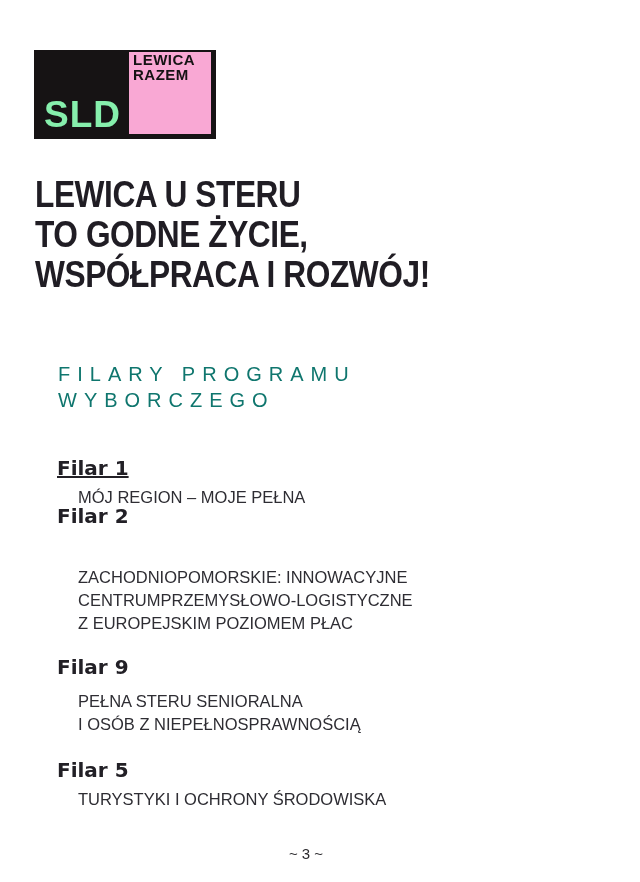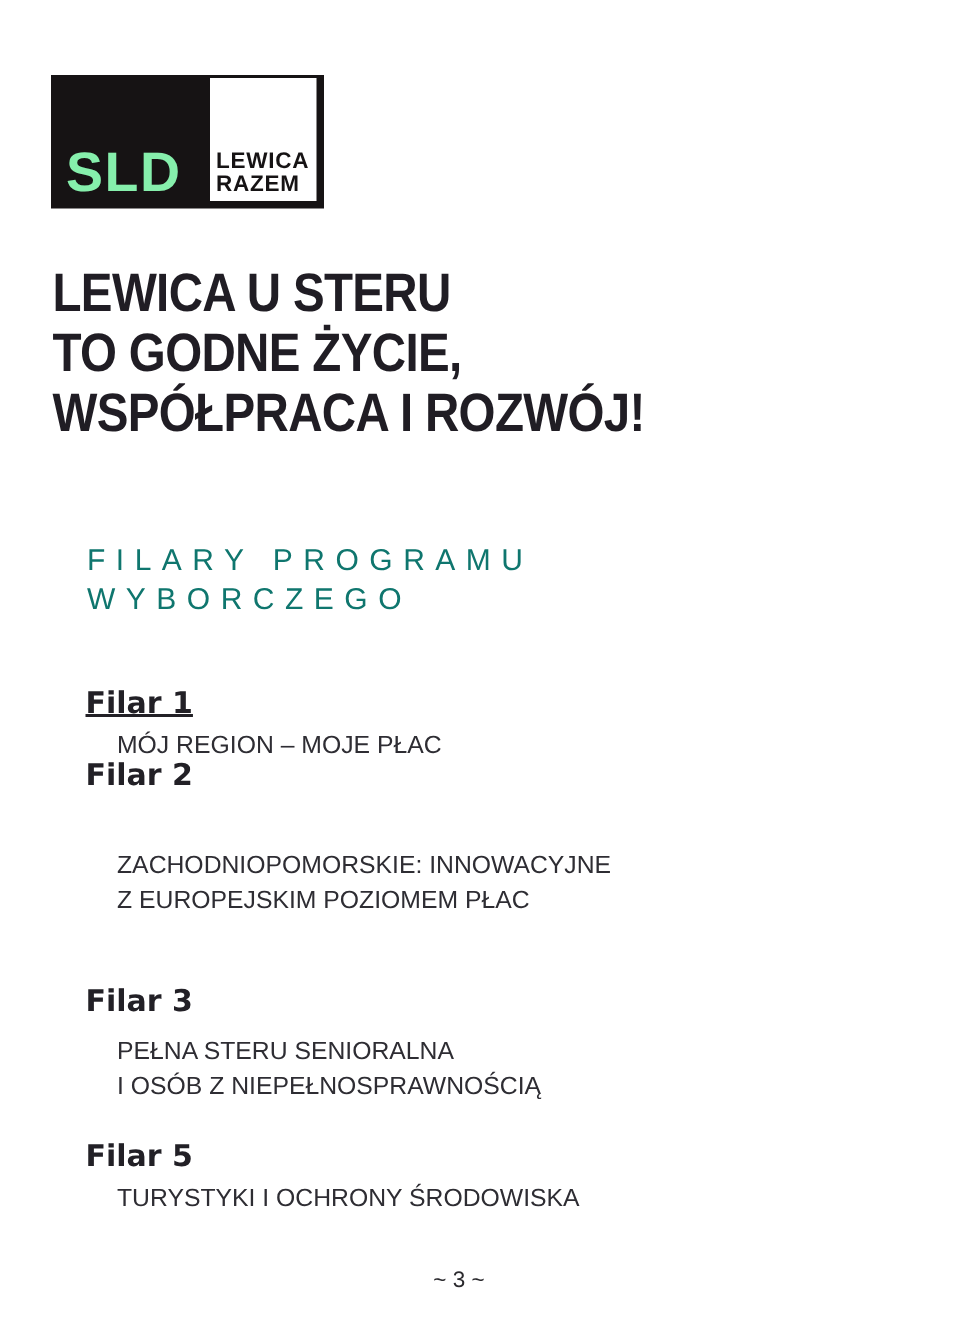--- a/index.html
+++ b/index.html
@@ -33,26 +33,25 @@
     font-size: 37px;
     font-weight: bold;
     letter-spacing: 1px;
     line-height: 1;
     font-family: "Liberation Sans", sans-serif;
   }
   .logo-white-box {
     position: absolute;
     top: 2px;
     right: 5px;
-    width: 71px;
+    width: 82px;
     height: 82px;
-    background: #ffffff;
+    background: #f9a8d4;
     display: flex;
     flex-direction: column;
-    justify-content: flex-end;
     padding: 0 0 4px 4px;
     box-sizing: border-box;
   }
   .logo-white-box .logo-line {
     color: #161314;
     font-size: 15px;
     font-weight: bold;
     letter-spacing: 0.5px;
     line-height: 15px;
     font-family: "Liberation Sans", sans-serif;
@@ -150,30 +149,31 @@
     <div>WSPÓŁPRACA I ROZWÓJ!</div>
   </h1>
 
   <h2 class="sub-heading">
     <div>FILARY PROGRAMU</div>
     <div>WYBORCZEGO</div>
   </h2>
 
   <h3 class="pillar-title t-f1">Filar 1</h3>
   <div class="pillar-desc d-f1">
-    <div>MÓJ REGION – MOJE PŁAC</div>
+    <div>MÓJ REGION – MOJE PEŁNA</div>
   </div>
 
   <h3 class="pillar-title t-f2">Filar 2</h3>
   <div class="pillar-desc d-f2">
     <div>ZACHODNIOPOMORSKIE: INNOWACYJNE</div>
+    <div>CENTRUMPRZEMYSŁOWO-LOGISTYCZNE</div>
     <div>Z EUROPEJSKIM POZIOMEM PŁAC</div>
   </div>
 
-  <h3 class="pillar-title t-f3">Filar 3</h3>
+  <h3 class="pillar-title t-f3">Filar 9</h3>
   <div class="pillar-desc d-f3">
     <div>PEŁNA STERU SENIORALNA</div>
     <div>I OSÓB Z NIEPEŁNOSPRAWNOŚCIĄ</div>
   </div>
 
   <h3 class="pillar-title t-f4">Filar 5</h3>
   <div class="pillar-desc d-f4">
     <div>TURYSTYKI I OCHRONY ŚRODOWISKA</div>
   </div>
 

